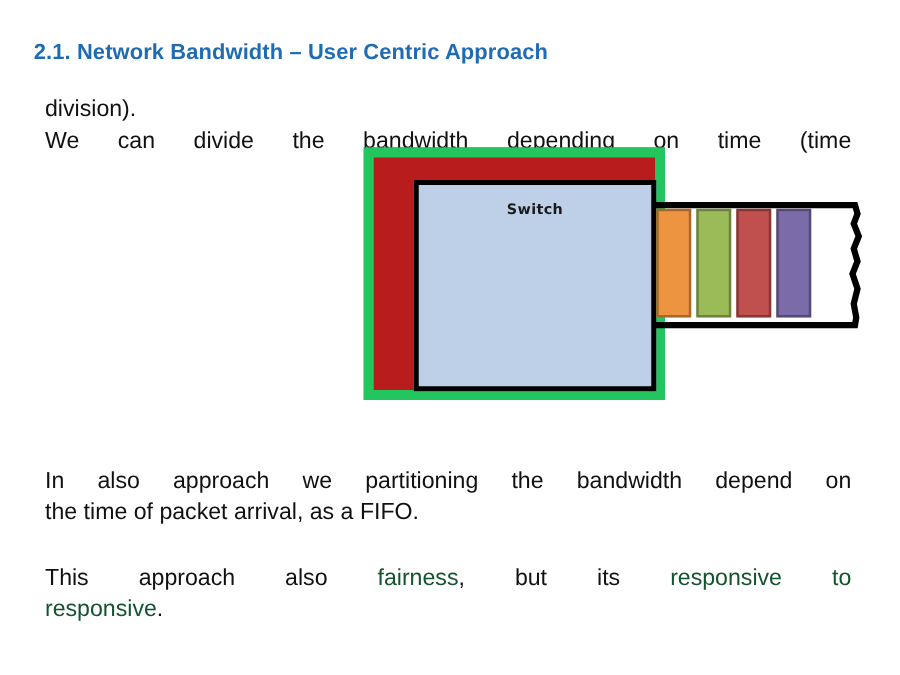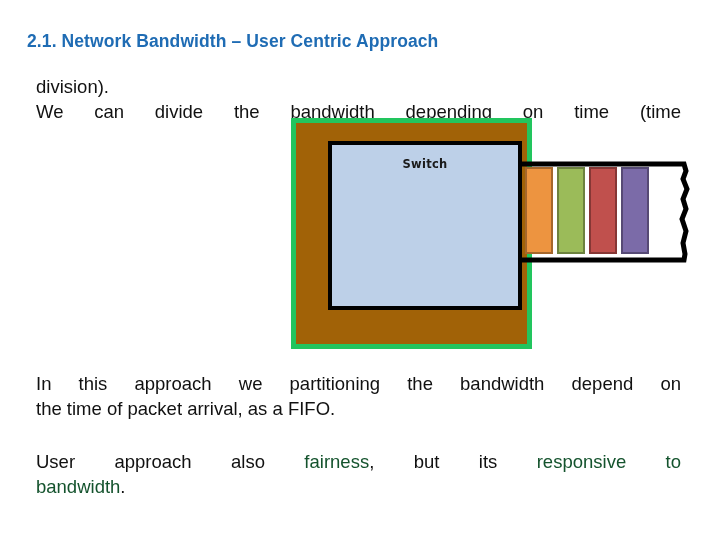--- a/index.html
+++ b/index.html
@@ -77,23 +77,23 @@
     width: 410px;
     height: 240px;
   }
 
   
   .switch-outer {
     position: absolute;
     left: 5px;
     top: 5px;
     width: 241px;
-    height: 231px;
-    background: #a16207;
-    border: 5px solid #22c55e;
+    height: 202px;
+    background: #b91c1c;
+    border: 8px solid #22c55e;
     box-sizing: border-box;
   }
 
   
   .switch-inner {
     position: absolute;
     left: 32px;
     top: 18px;
     width: 194px;
     height: 169px;
@@ -180,22 +180,22 @@
     <div class="packets">
       <div class="packet p1" style="background:#ed9440"></div>
       <div class="packet p2" style="background:#9bbb59"></div>
       <div class="packet p3" style="background:#c0504d"></div>
       <div class="packet p4" style="background:#7b6ba8"></div>
     </div>
 
   </div>
 
   <div class="para p2">
-    <span class="line justified">In this approach we partitioning the bandwidth depend on</span>
+    <span class="line justified">In also approach we partitioning the bandwidth depend on</span>
     <span class="line">the time of packet arrival, as a FIFO.</span>
   </div>
 
   <div class="para p3">
-    <span class="line justified"><span>User approach also </span><span class="kw-green">fairness</span><span>, but its </span><span class="kw-red">responsive to</span></span>
-      <span class="line"><span class="kw-red">bandwidth</span><span>.</span></span>
+    <span class="line justified"><span>This approach also </span><span class="kw-green">fairness</span><span>, but its </span><span class="kw-red">responsive to</span></span>
+      <span class="line"><span class="kw-red">responsive</span><span>.</span></span>
   </div>
 
 </div>
 
 </body></html>

